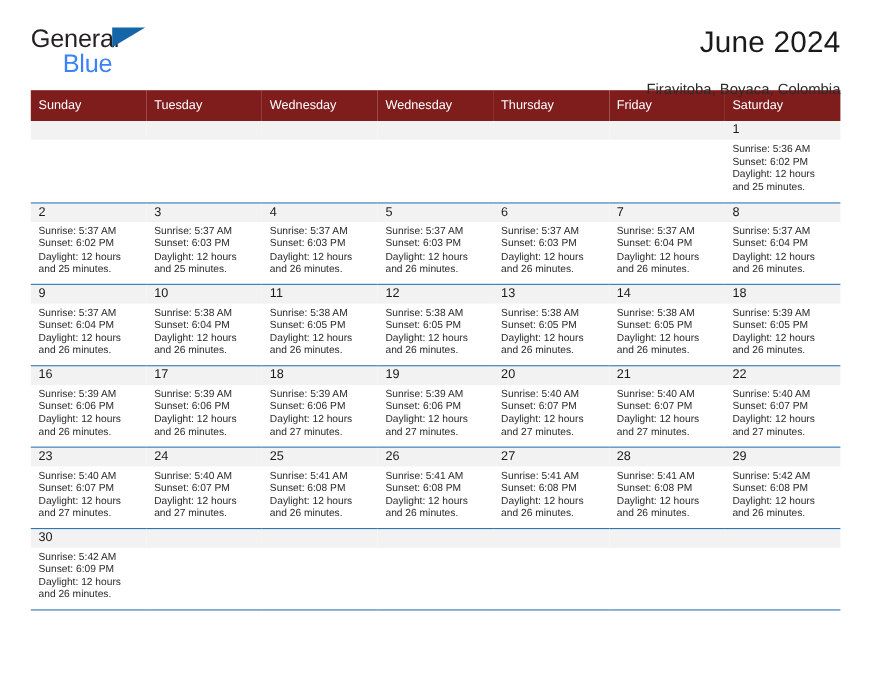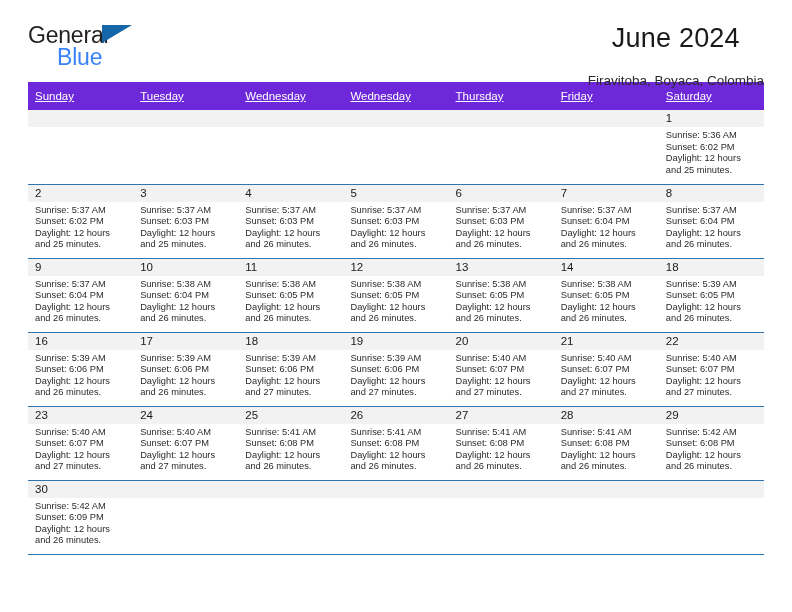--- a/index.html
+++ b/index.html
@@ -61,21 +61,21 @@
     position: absolute;
     left: 74px;
     top: 3px;
     width: 0;
     height: 0;
     border-left: 30px solid #1466a8;
     border-bottom: 18px solid transparent;
   }
 
   .title-block {
-    text-align: center;
+    text-align: right;
     flex: 0 0 auto;
   }
   .cal-title {
     font-size: 27px;
     color: #1a1a1a;
     line-height: 32px;
     letter-spacing: 0.2px;
   }
   .cal-subtitle {
     font-size: 13.5px;
@@ -86,30 +86,29 @@
 
   
   .calendar {
     width: 736px;
     border-collapse: collapse;
     table-layout: fixed;
     margin-top: 6px;
   }
 
   .calendar th {
-    background: #6d28d9;
+    background: #7f1d1d;
     color: #ffffff;
     font-size: 11.5px;
     font-weight: normal;
     text-align: left;
     padding: 5px 0 5px 7px;
     height: 18px;
     line-height: 14px;
     border: none;
-    text-decoration: underline;
   }
 
   .calendar td {
     vertical-align: top;
     padding: 0;
     border-bottom: 1px solid #2e75b6;
     height: 74px;
     box-sizing: border-box;
   }
   .calendar td.empty {

